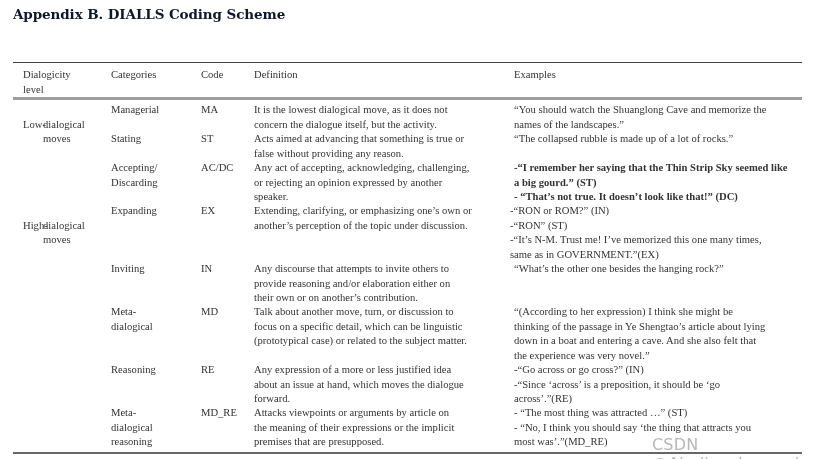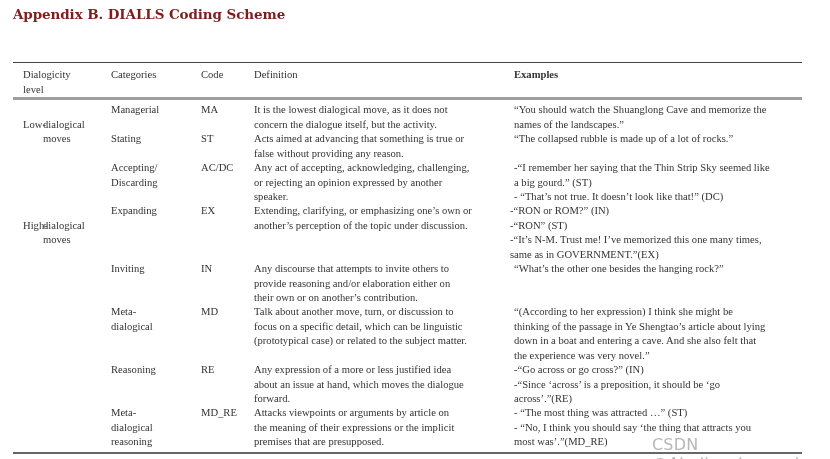--- a/index.html
+++ b/index.html
@@ -4,21 +4,21 @@
 <style>
   html, body { margin: 0; padding: 0; background: #ffffff; }
   body {
     width: 830px; height: 459px; overflow: hidden; position: relative;
     font-family: "DejaVu Serif", "Liberation Serif", serif;
     color: #2a2a2a;
   }
   .title {
     position: absolute; left: 13px; top: 6px;
     font-family: "DejaVu Serif", serif;
-    font-weight: bold; font-size: 13.5px; color: #7f1d1d;
+    font-weight: bold; font-size: 13.5px; color: #0f172a;
     letter-spacing: -0.1px;
   }
   .rule-top {
     position: absolute; left: 13px; top: 62px; width: 789px; height: 1px;
     background: #444;
   }
   .rule-head {
     position: absolute; left: 13px; top: 97px; width: 789px; height: 3px;
     background: #9e9e9e;
   }
@@ -43,21 +43,21 @@
 
 <div class="title">Appendix B.  DIALLS Coding Scheme</div>
 
 <div class="rule-top"></div>
 
 <div class="cell" style="left:23px; top:68px;">Dialogicity
 level</div>
 <div class="cell" style="left:111px; top:68px;">Categories</div>
 <div class="cell" style="left:201px; top:68px;">Code</div>
 <div class="cell" style="left:254px; top:68px;text-align:right;">Definition</div>
-<div class="cell" style="left:514px; top:68px;font-weight:bold;">Examples</div>
+<div class="cell" style="left:514px; top:68px;">Examples</div>
 
 <div class="rule-head"></div>
 
 <div class="cell" style="left:23px; top:103px;">
   <span>Low-</span>
   <span style="display:block; padding-left:20px; margin-top:-14.6px;">dialogical
 moves</span>
 </div>
 <div class="cell" style="left:23px; top:204px;">
   <span>High-</span>
@@ -82,21 +82,21 @@
   <div class="cell" style="left:514px; top:132px;">“The collapsed rubble is made up of a lot of rocks.”</div>
 </div>
 
 <div>
   <div class="cell" style="left:111px; top:161px;">Accepting/
 Discarding</div>
   <div class="cell" style="left:201px; top:161px;">AC/DC</div>
   <div class="cell" style="left:254px; top:161px;">Any act of accepting, acknowledging, challenging,
 or rejecting an opinion expressed by another
 speaker.</div>
-  <div class="cell" style="left:514px; top:161px;">-“I remember her saying that the Thin Strip Sky seemed like
+  <div class="cell" style="left:514px; top:161px;font-weight:bold;">-“I remember her saying that the Thin Strip Sky seemed like
 a big gourd.” (ST)
 - “That’s not true. It doesn’t look like that!” (DC)</div>
 </div>
 
 <div>
   <div class="cell" style="left:111px; top:204px;">Expanding</div>
   <div class="cell" style="left:201px; top:204px;">EX</div>
   <div class="cell" style="left:254px; top:204px;">Extending, clarifying, or emphasizing one’s own or
 another’s perception of the topic under discussion.</div>
   <div class="cell" style="left:510px; top:204px;">-“RON or ROM?” (IN)

